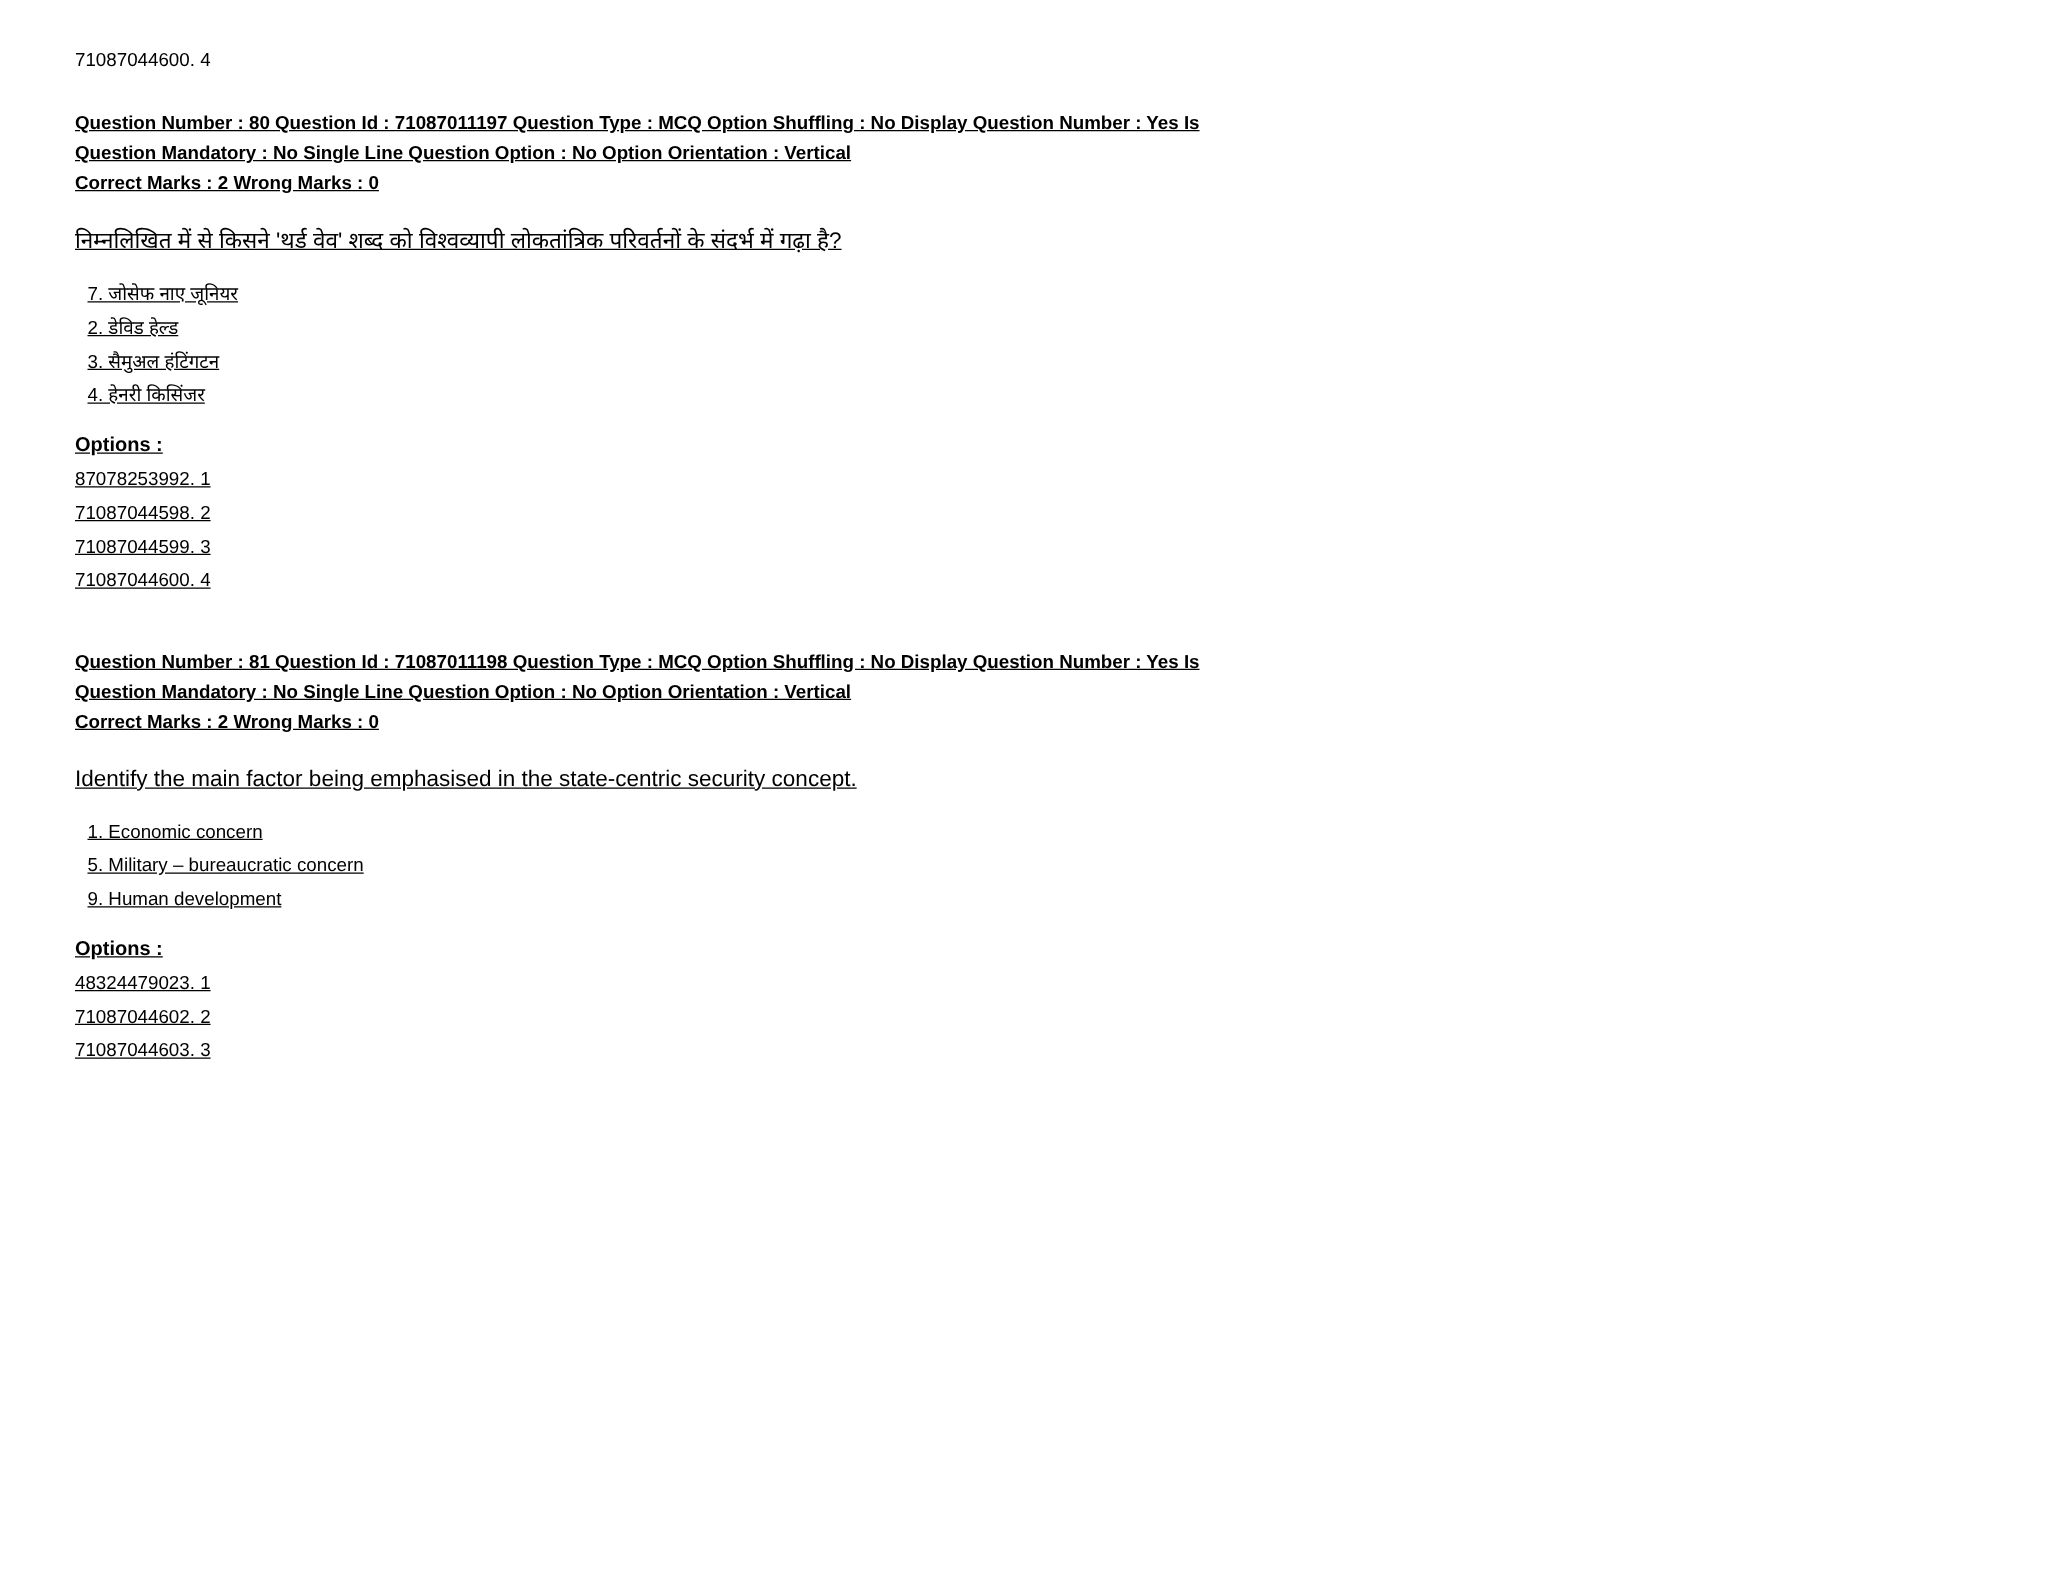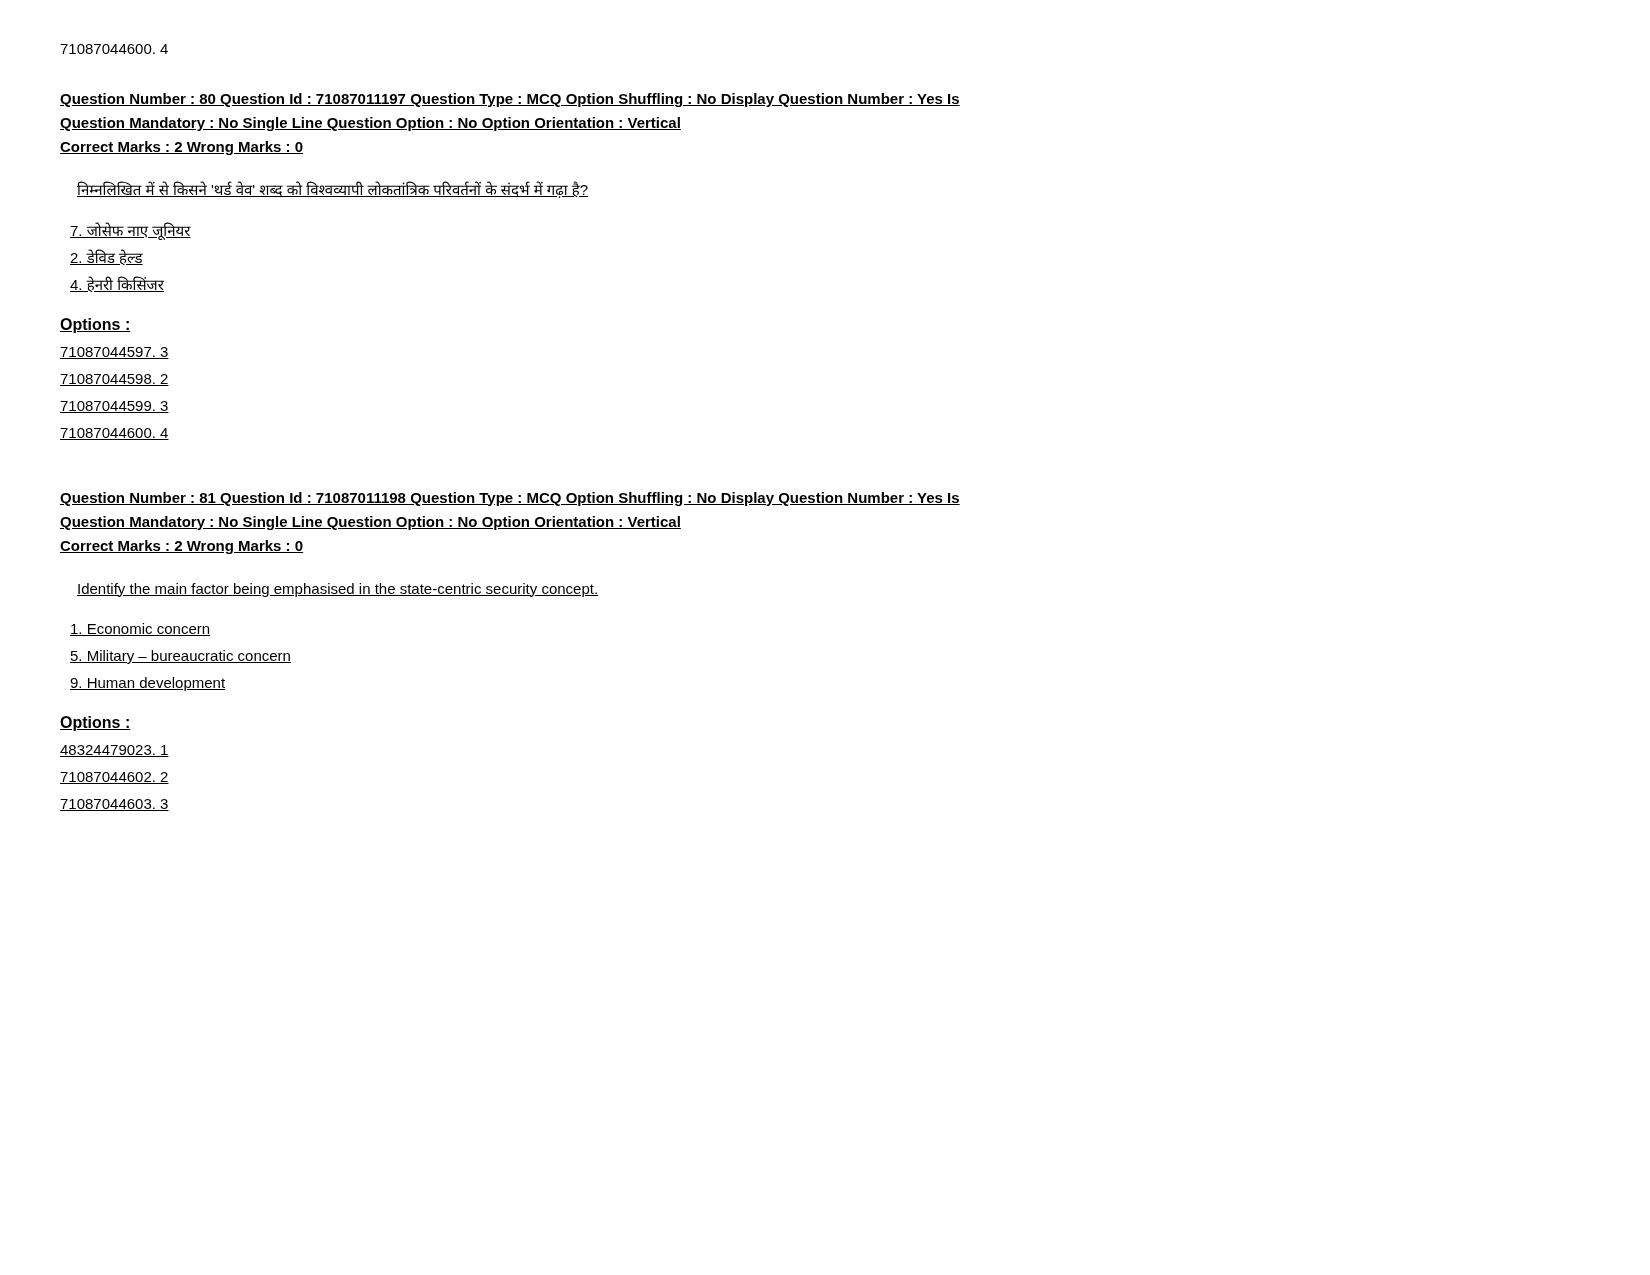--- a/index.html
+++ b/index.html
@@ -24,22 +24,22 @@
       margin-bottom: 40px;
       text-decoration: underline;
     }
     .question-header {
       font-weight: bold;
       font-size: 15px;
       line-height: 1.6;
       margin-bottom: 6px;
     }
     .question-body {
-      font-size: 15px;
-      margin: 18px 0 14px 17px;
+      font-size: 18px;
+      margin: 18px 0 14px 0;
       line-height: 1.7;
     }
     .answer-options {
       list-style: none;
       padding: 0;
       margin: 0 0 18px 0;
     }
     .answer-options li {
       font-size: 15px;
       line-height: 1.8;
@@ -70,26 +70,27 @@
     <div>Question Number : 80 Question Id : 71087011197 Question Type : MCQ Option Shuffling : No Display Question Number : Yes Is</div>
     <div>Question Mandatory : No Single Line Question Option : No Option Orientation : Vertical</div>
     <div>Correct Marks : 2 Wrong Marks : 0</div>
   </div>
 
   <div class="question-body">निम्नलिखित में से किसने 'थर्ड वेव' शब्द को विश्वव्यापी लोकतांत्रिक परिवर्तनों के संदर्भ में गढ़ा है?</div>
 
   <ul class="answer-options">
     <li>7. जोसेफ नाए जूनियर</li>
     <li>2. डेविड हेल्ड</li>
+    <li>3. सैमुअल हंटिंगटन</li>
     <li>4. हेनरी किसिंजर</li>
   </ul>
 
   <div class="options-label">Options :</div>
   <ul class="option-ids">
-    <li>71087044597. 3</li>
+    <li>87078253992. 1</li>
     <li>71087044598. 2</li>
     <li>71087044599. 3</li>
     <li>71087044600. 4</li>
   </ul>
 </div>
 
 <div class="question-block">
   <div class="question-header">
     <div>Question Number : 81 Question Id : 71087011198 Question Type : MCQ Option Shuffling : No Display Question Number : Yes Is</div>
     <div>Question Mandatory : No Single Line Question Option : No Option Orientation : Vertical</div>

